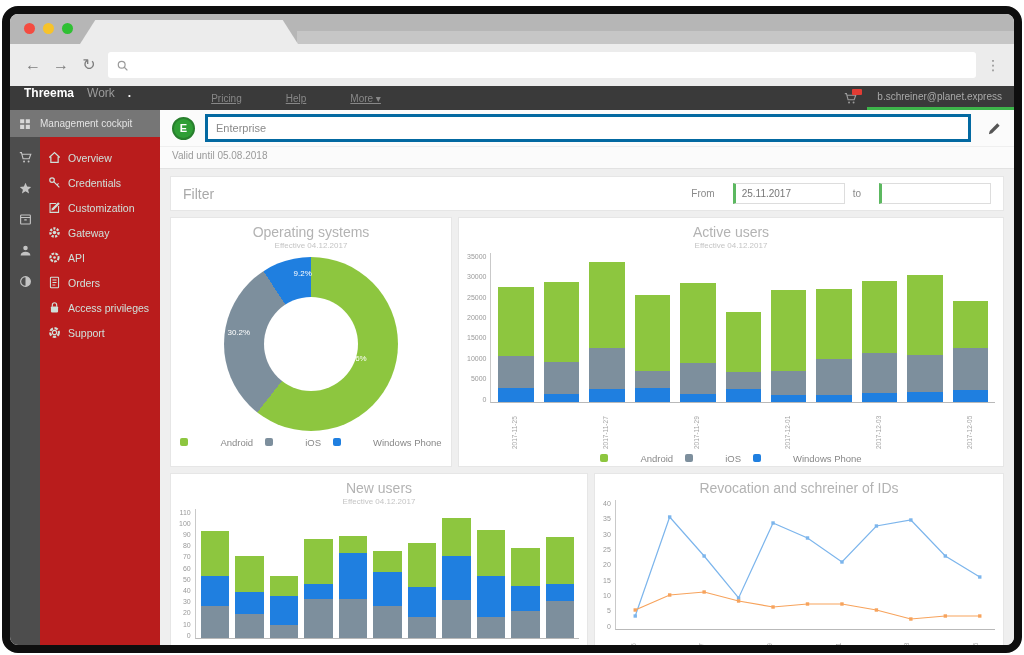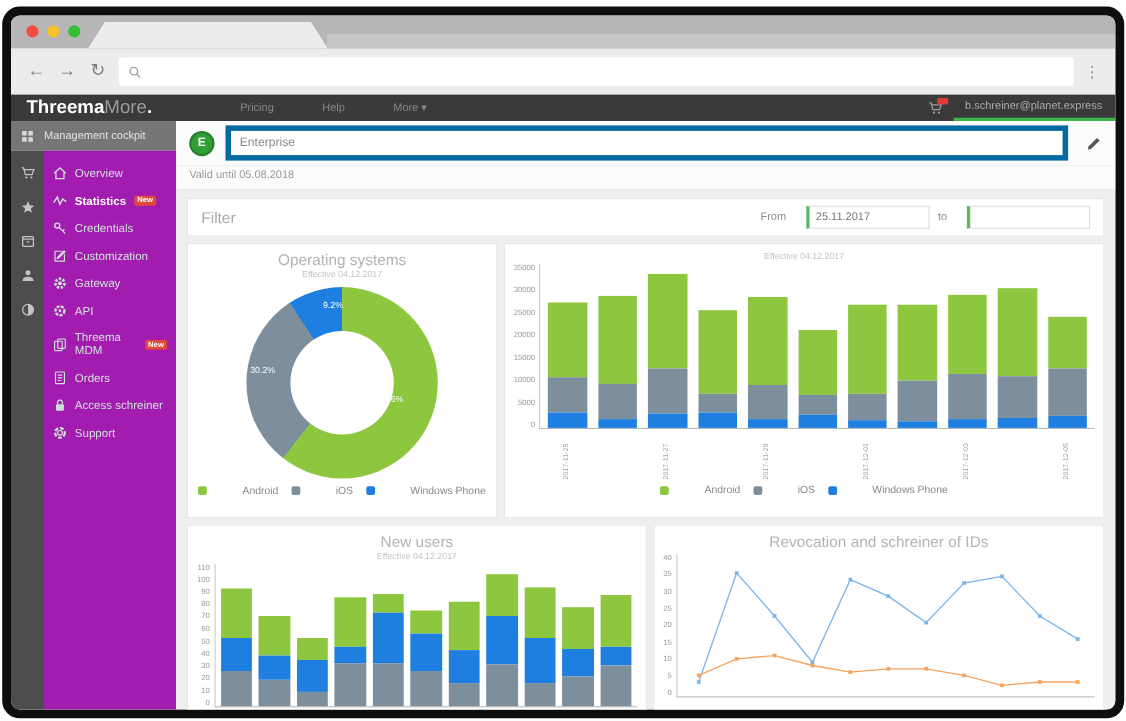--- a/index.html
+++ b/index.html
@@ -21,50 +21,50 @@
     clip-path:polygon(7% 0,93% 0,100% 100%,0 100%);}
   .toolbar{height:42px;background:#ececec;display:flex;align-items:center;gap:10px;padding:0 14px;flex:none;}
   .nav-btn{color:#7e7e7e;font-size:16px;line-height:1;cursor:default;width:18px;text-align:center;}
   .addressbar{flex:1;height:26px;background:#fff;border-radius:3px;display:flex;align-items:center;padding:0 8px;gap:6px;}
   .search-ic{width:13px;height:13px;color:#9b9b9b;flex:none;}
   .addressbar input{border:none;outline:none;flex:1;font-size:11px;color:#555;background:transparent;}
   .kebab{color:#8b8b8b;font-size:14px;letter-spacing:0;}
 
   
   .navbar{height:24px;background:#3a3a3a;display:flex;align-items:stretch;flex:none;}
-  .brand{display:flex;align-items:center;padding-left:14px;font-size:17px;}
+  .brand{display:flex;align-items:flex-start;padding-left:14px;font-size:12px;gap:13px;}
   .b1{color:#fff;font-weight:bold;}.b2{color:#9b9b9b;}
-  .nav-menu{display:flex;align-items:center;gap:44px;margin-left:80px;font-size:10px;color:#888;}
+  .nav-menu{display:flex;align-items:center;gap:44px;margin-left:80px;font-size:10px;color:#888;text-decoration:underline;}
   .nav-right{margin-left:auto;display:flex;align-items:stretch;}
   .nav-notif{position:relative;display:flex;align-items:center;margin-right:10px;}
   .nav-notif .ic{width:13px;height:13px;color:#9a9a9a;display:block;position:relative;}
   .notif-badge{position:absolute;top:3px;right:-5px;width:10px;height:6px;background:#e03c34;border-radius:1px;}
   .nav-user{display:flex;align-items:center;padding:0 12px 0 10px;font-size:10px;color:#a9a9a9;
     border-bottom:3px solid #3db54a;}
 
   
   .app{flex:1;display:flex;min-height:0;}
   .left{width:150px;flex:none;display:flex;flex-direction:column;}
   .left-header{height:27px;background:#767676;display:flex;align-items:center;color:#e3e3e3;font-size:10px;flex:none;}
   .lh-icon{width:30px;display:flex;justify-content:center;color:#d8d8d8;}
   .lh-icon .ic{width:12px;height:12px;display:block;}
   .left-body{flex:1;display:flex;min-height:0;}
   .rail{width:30px;background:#4d4d4d;display:flex;flex-direction:column;align-items:center;padding-top:14px;gap:18px;}
   .rail-ic{width:13px;height:13px;color:#c4c4c4;display:block;}
-  .sidebar{flex:1;background:#a21caf;padding-top:8px;}
+  .sidebar{flex:1;background:#b91c1c;padding-top:8px;text-align:right;}
   .side-item{display:flex;align-items:center;gap:7px;padding:6px 8px;color:#cfe0da;font-size:10.5px;cursor:default;}
   .sicon{width:13px;height:13px;color:#cfe0da;flex:none;display:block;}
   .side-item.active .slabel{color:#fff;font-weight:bold;}
   .badge-new{background:#e2473d;color:#fff;font-size:7px;padding:1px 3px;border-radius:2px;font-weight:bold;}
 
   .main{flex:1;display:flex;flex-direction:column;background:#efefef;min-width:0;}
   .ent-row{background:#fbfbfb;display:flex;align-items:center;gap:10px;padding:4px 12px;border-bottom:1px solid #efefef;flex:none;}
   .ent-badge{width:23px;height:23px;border-radius:50%;background:#2f9e35;border:2px solid #287f2d;color:#fff;
     font-size:11px;font-weight:bold;display:flex;align-items:center;justify-content:center;flex:none;}
-  .ent-input{flex:1;border:5px solid #0369a1;background:#fff;color:#8a8a8a;font-size:11px;padding:5px 8px;outline:none;}
+  .ent-input{flex:1;border:3px solid #0369a1;background:#fff;color:#8a8a8a;font-size:11px;padding:5px 8px;outline:none;}
   .edit-btn{width:15px;height:15px;color:#555;flex:none;display:block;margin-left:6px;}
   .valid-row{background:#fbfbfb;padding:3px 12px 7px;font-size:10px;color:#9a9a9a;border-bottom:1px solid #e2e2e2;flex:none;}
 
   .content{flex:1;padding:7px 10px;display:flex;flex-direction:column;gap:6px;min-height:0;}
   .filter-card{background:#fff;border:1px solid #e6e6e6;display:flex;align-items:center;justify-content:space-between;
     padding:6px 12px;flex:none;}
   .filter-title{font-size:14px;color:#a9a9a9;}
   .filter-controls{display:flex;align-items:center;gap:8px;font-size:10px;color:#8a8a8a;justify-content:flex-end;}
   .date-input{width:112px;border:1px solid #ddd;border-left:3px solid #5cb860;font-size:10px;color:#777;
     padding:4px 6px;background:#fff;outline:none;margin-left:10px;}
@@ -130,21 +130,21 @@
           </svg>
         </span>
       <input value="" style="">
     </div>
     <span class="kebab">⋮</span>
   </div>
 
   <div class="navbar">
     <div class="brand">
       <span class="b1">Threema</span>
-        <span class="b2">More</span>
+        <span class="b2">Work</span>
         <span class="b1">.</span>
     </div>
     <div class="nav-menu">
       <span>Pricing</span>
       <span>Help</span>
       <span>More ▾</span>
     </div>
     <div class="nav-right">
       <span class="nav-notif">
         <span class="ic">
@@ -208,29 +208,20 @@
           </div>
         <div class="sidebar">
             <div class="side-item">
               <span class="sicon">
                 <svg viewBox="0 0 16 16" fill="none" stroke="currentColor" stroke-width="1.5">
                   <path d="M1.5 8L8 2l6.5 6M3.5 7v7h9V7"></path>
                 </svg>
               </span>
               <span class="slabel">Overview</span>
             </div>
-            <div class="side-item active">
-              <span class="sicon">
-                <svg viewBox="0 0 16 16" fill="none" stroke="currentColor" stroke-width="1.6">
-                  <path d="M1 10l4-6 3 8 3-6 4 3"></path>
-                </svg>
-              </span>
-              <span class="slabel">Statistics</span>
-              <span class="badge-new">New</span>
-            </div>
             <div class="side-item">
               <span class="sicon">
                 <svg viewBox="0 0 16 16" fill="none" stroke="currentColor" stroke-width="1.5">
                   <circle cx="5" cy="5" r="2.8"></circle>
                   <path d="M7 7l7 7M11 11l2-2"></path>
                 </svg>
               </span>
               <span class="slabel">Credentials</span>
             </div>
             <div class="side-item">
@@ -256,44 +247,34 @@
                 <svg viewBox="0 0 16 16">
                   <circle cx="8" cy="8" r="5" fill="none" stroke="currentColor" stroke-width="2.6" stroke-dasharray="3.4 1.4"></circle>
                   <circle cx="8" cy="8" r="1.6" fill="currentColor"></circle>
                 </svg>
               </span>
               <span class="slabel">API</span>
             </div>
             <div class="side-item">
               <span class="sicon">
                 <svg viewBox="0 0 16 16" fill="none" stroke="currentColor" stroke-width="1.3">
-                  <rect x="5.5" y="1.5" width="8.5" height="10.5" rx="1"></rect>
-                  <rect x="2" y="4" width="8.5" height="10.5" rx="1"></rect>
-                </svg>
-              </span>
-              <span class="slabel">Threema MDM</span>
-              <span class="badge-new">New</span>
-            </div>
-            <div class="side-item">
-              <span class="sicon">
-                <svg viewBox="0 0 16 16" fill="none" stroke="currentColor" stroke-width="1.3">
                   <rect x="3" y="1.5" width="10" height="13" rx="1"></rect>
                   <path d="M5.5 5h5M5.5 8h5M5.5 11h3.5"></path>
                 </svg>
               </span>
               <span class="slabel">Orders</span>
             </div>
             <div class="side-item">
               <span class="sicon">
                 <svg viewBox="0 0 16 16">
                   <path d="M5.3 7V4.9a2.7 2.7 0 015.4 0V7" fill="none" stroke="currentColor" stroke-width="1.4"></path>
                   <rect x="3.6" y="6.8" width="8.8" height="7.2" rx="1" fill="currentColor"></rect>
                 </svg>
               </span>
-              <span class="slabel">Access schreiner</span>
+              <span class="slabel">Access privileges</span>
             </div>
             <div class="side-item">
               <span class="sicon">
                 <svg viewBox="0 0 16 16">
                   <circle cx="8" cy="8" r="5.4" fill="none" stroke="currentColor" stroke-width="2.6" stroke-dasharray="4.2 2"></circle>
                   <circle cx="8" cy="8" r="2.6" fill="none" stroke="currentColor" stroke-width="1.3"></circle>
                 </svg>
               </span>
               <span class="slabel">Support</span>
             </div>
@@ -347,20 +328,21 @@
                     <span class="lg-sq" style="background: rgb(125, 143, 157);"></span>
                     <span class="lg-tx">iOS</span>
                   </span>
                   <span class="lg-item">
                     <span class="lg-sq" style="background: rgb(31, 127, 224);"></span>
                     <span class="lg-tx">Windows Phone</span>
                   </span>
                 </div>
             </div>
             <div class="card card-active">
+              <div class="chart-title">Active users</div>
               <div class="chart-subtitle">Effective 04.12.2017</div>
               <div>
                   <div class="chart-body">
                     <div class="yax" style="height: 150px;">
                       <div class="ytick">35000</div>
                       <div class="ytick">30000</div>
                       <div class="ytick">25000</div>
                       <div class="ytick">20000</div>
                       <div class="ytick">15000</div>
                       <div class="ytick">10000</div>

